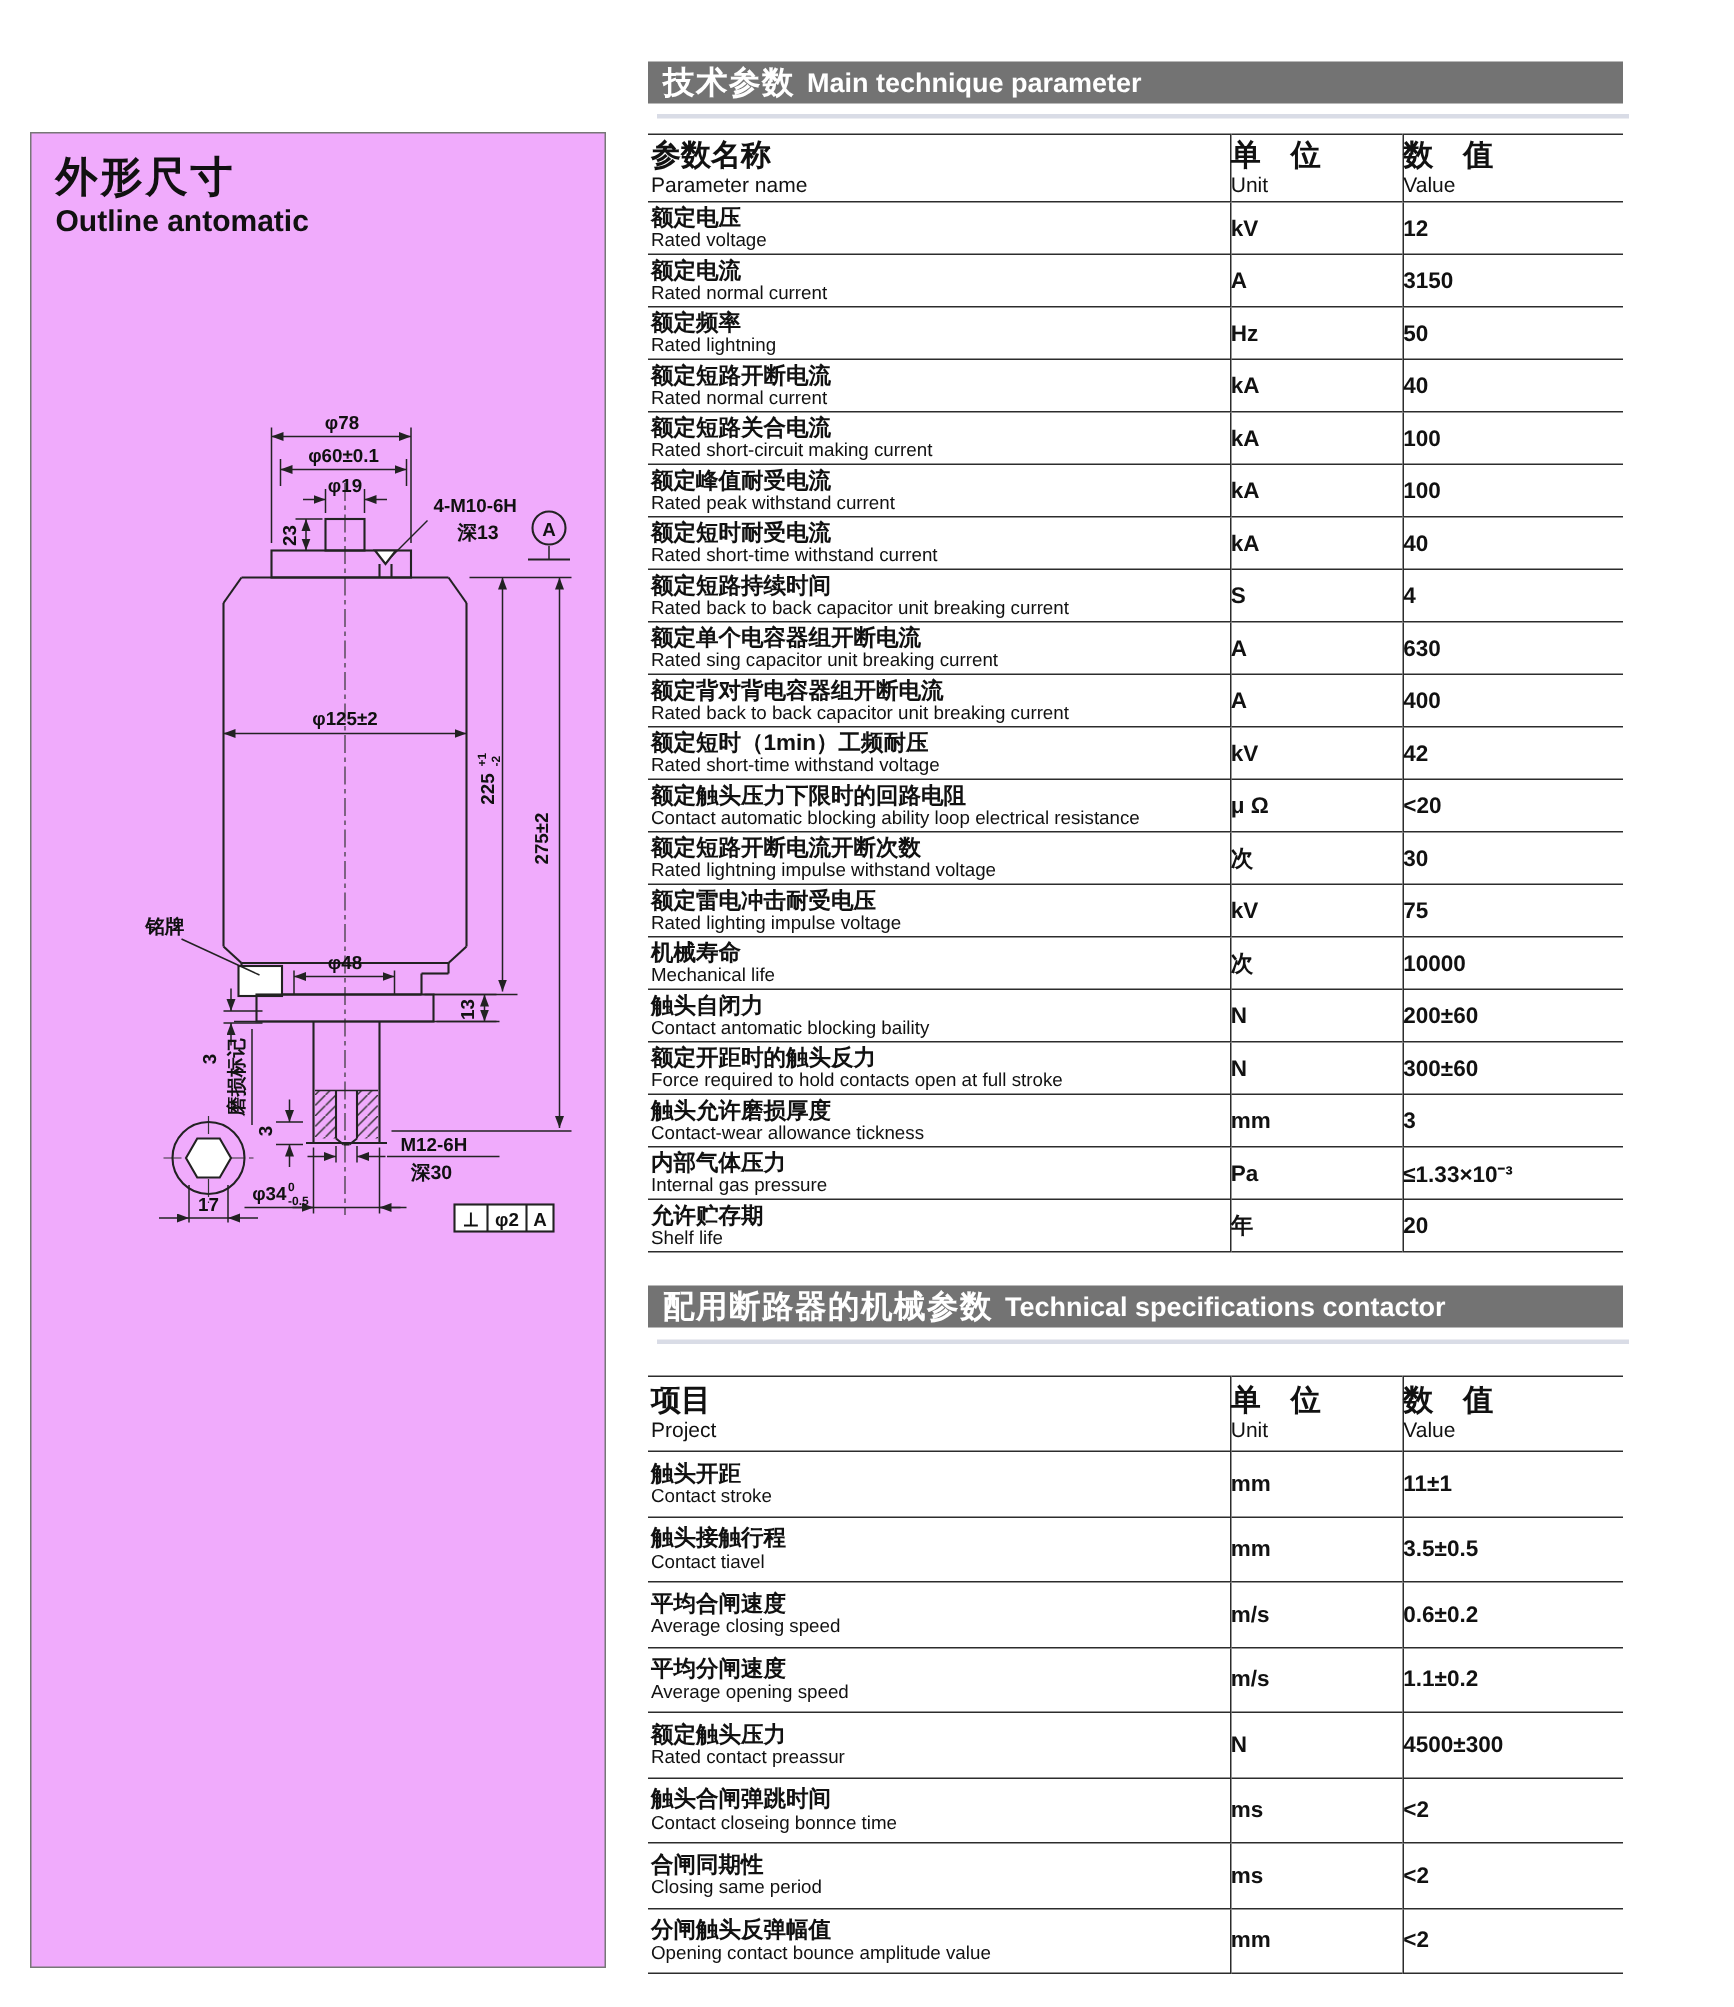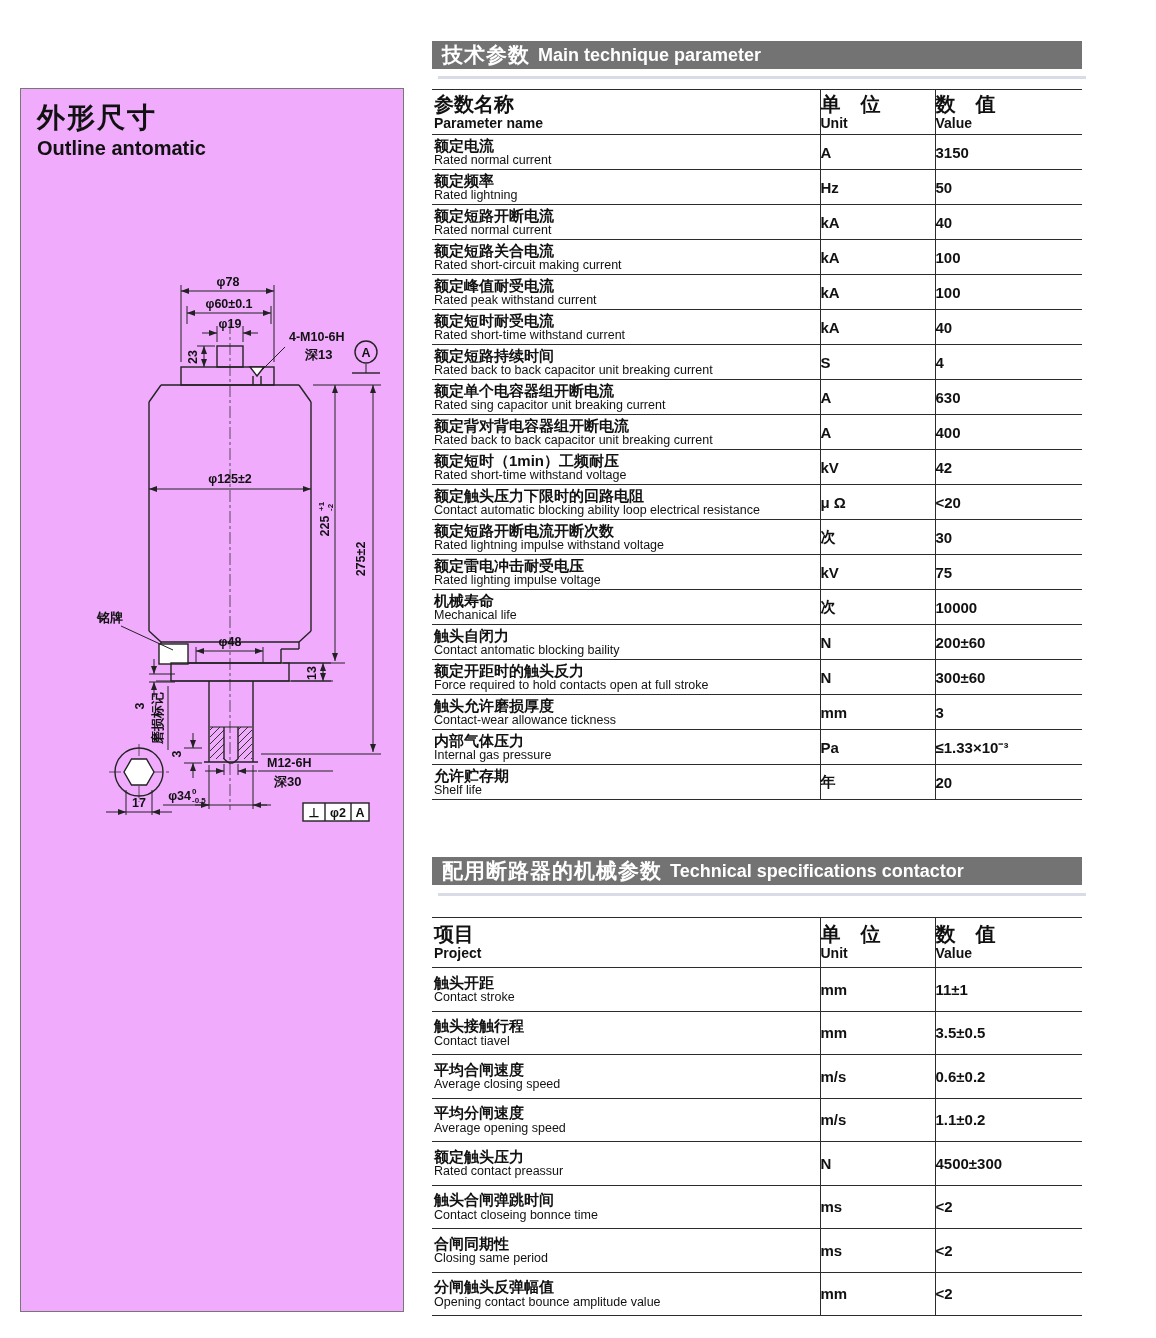--- a/index.html
+++ b/index.html
@@ -18,21 +18,21 @@
   .tblwrap{position:absolute;left:432px;width:650px;}
   table{border-collapse:collapse;width:650px;table-layout:fixed;}
   col.c1{width:388px;}col.c2{width:115px;}col.c3{width:147px;}
   tr{border-top:1.5px solid #2c2c2c;border-bottom:1.5px solid #2c2c2c;}
   td,th{padding:0;vertical-align:middle;}
   .c-unit,.c-val,.h-unit,.h-val{border-left:1.5px solid #2c2c2c;font-weight:bold;font-size:15px;}
   .c-name{padding-left:2px;}
   .zh-line{font-size:15px;font-weight:bold;line-height:1.15;}
   .en-line{font-size:12.5px;line-height:1.1;}
   .hd .zh-line{font-size:20px;}
-  .hd .en-line{font-size:14px;font-weight:bold;}
+  .hd .en-line{font-size:14px;font-weight:normal;}
   th{text-align:left;font-weight:normal;}
   .t1 tr{height:35px;}
   .t1 tr.hd{height:45px;}
   .t2 tr{height:43.5px;}
   .t2 tr.hd{height:50px;margin-left:31px;}
   
   .s  {stroke:#222;stroke-width:1.4;fill:none;}
   .x  {stroke:#222;stroke-width:1;fill:none;}
   .d  {stroke:#222;stroke-width:1;fill:none;}
   .cl {stroke:#333;stroke-width:0.8;fill:none;stroke-dasharray:12 3 3 3;}
@@ -229,20 +229,28 @@
         <th class="h-unit">
           <div class="zh-line">单　位</div>
           <div class="en-line">Unit</div>
         </th>
         <th class="h-val">
           <div class="zh-line">数　值</div>
           <div class="en-line">Value</div>
         </th>
       </tr>
 
+        <tr>
+          <td class="c-name">
+            <div class="zh-line">额定电压</div>
+            <div class="en-line">Rated voltage</div>
+          </td>
+          <td class="c-unit">kV</td>
+          <td class="c-val">12</td>
+        </tr>
 
         <tr>
           <td class="c-name">
             <div class="zh-line">额定电流</div>
             <div class="en-line">Rated normal current</div>
           </td>
           <td class="c-unit">A</td>
           <td class="c-val">3150</td>
         </tr>
 

